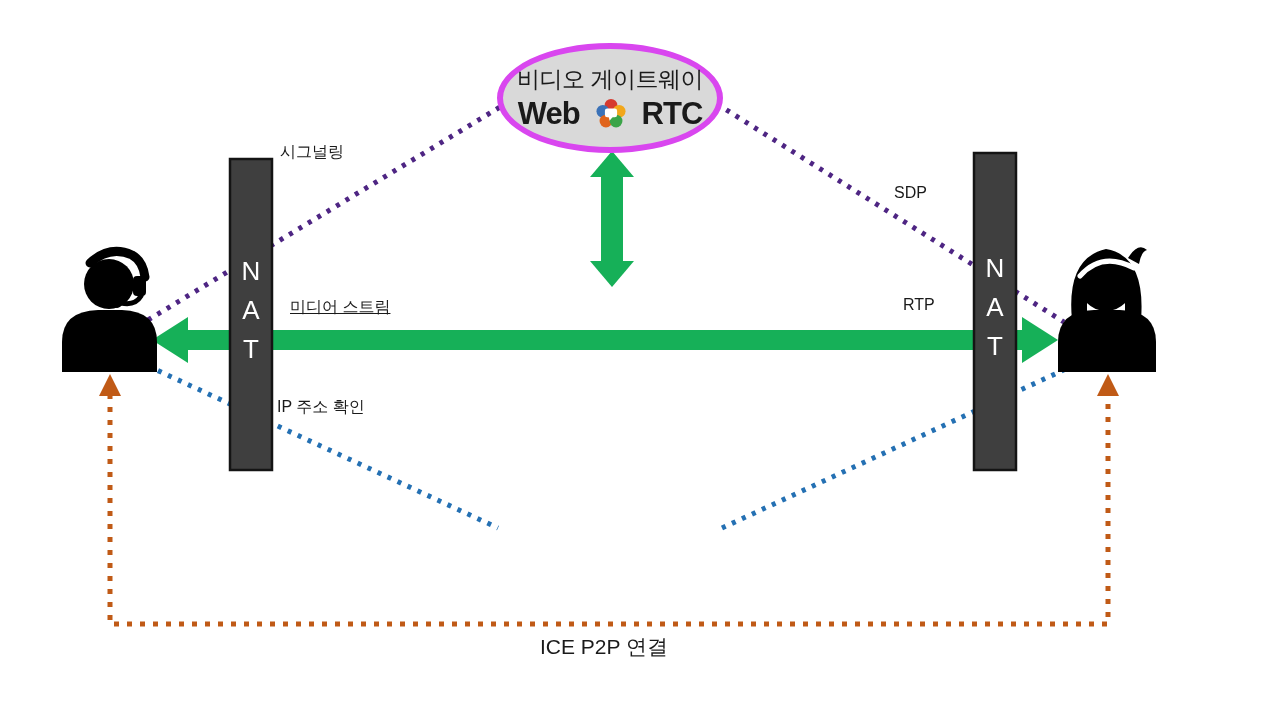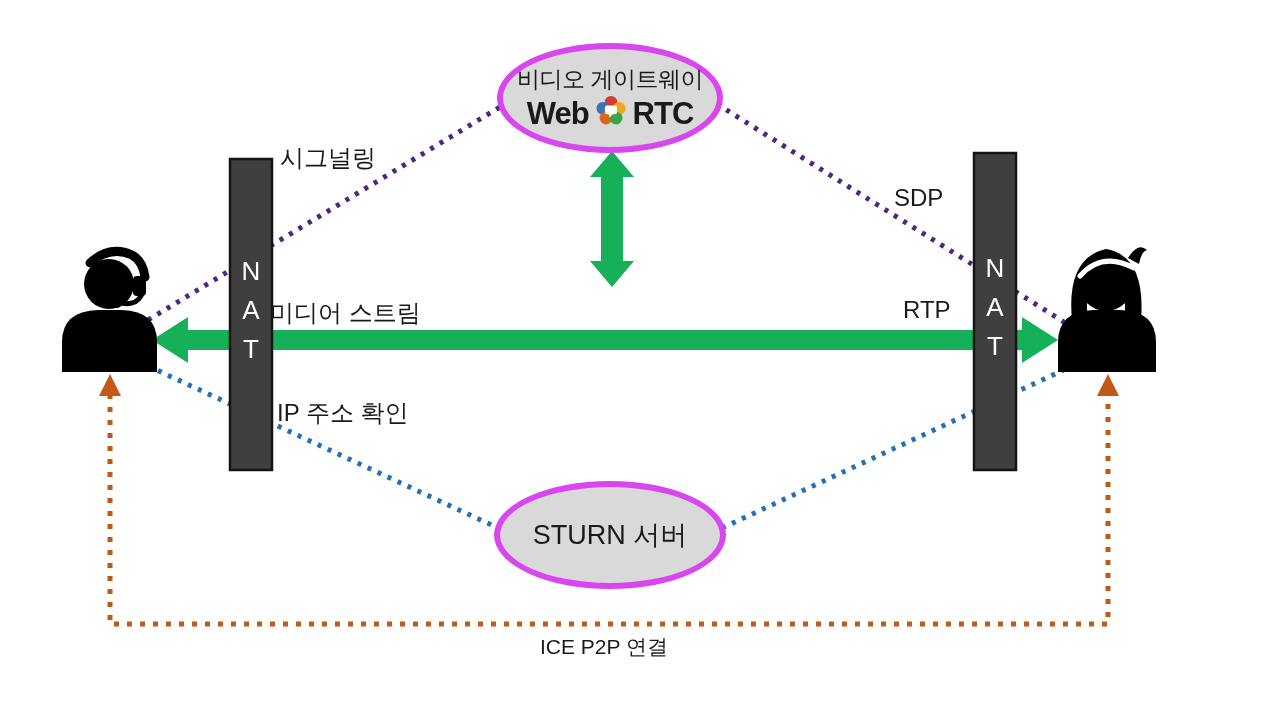--- a/index.html
+++ b/index.html
@@ -29,25 +29,25 @@
     color:#fff;font-size:26px;line-height:1;writing-mode:vertical-lr;text-orientation:upright;
     letter-spacing:9px;user-select:none;}
 
   
   .node{position:absolute;background:var(--node_fill);border:6px solid #d946ef;border-radius:50%;
     display:flex;flex-direction:column;align-items:center;justify-content:center;text-align:center;}
   .node.gateway{left:497px;top:43px;width:226px;height:110px;gap:1px;}
   .node.turn{left:497px;top:282px;width:226px;height:110px;}
   .node.sturn{left:494px;top:481px;width:232px;height:108px;}
   .gw-line1{font-size:23px;letter-spacing:-0.5px;}
-  .gw-brand{display:flex;align-items:flex-start;gap:7px;font-size:31px;font-weight:bold;letter-spacing:-1px;}
+  .gw-brand{display:flex;align-items:center;gap:16px;font-size:31px;font-weight:bold;letter-spacing:-1px;}
   .node-text{font-size:27px;}
 
   
-  .lbl{position:absolute;font-size:24px;white-space:nowrap;}
+  .lbl{position:absolute;font-size:16px;white-space:nowrap;}
   .lbl.ice{font-size:21px;}
 </style>
 </head>
 <body>
 
 <div class="canvas">
 
   <svg class="layer" viewBox="0 0 1280 720">
 
     <line class="dot purple" x1="148" y1="320" x2="505" y2="104"></line>
@@ -103,24 +103,21 @@
         <circle cx="-5.4" cy="7.5" r="6.8" fill="#E0641C"></circle>
         <circle cx="5.4" cy="7.5" r="6.8" fill="#3BA448"></circle>
         <rect x="-6.5" y="-6" width="13" height="9.5" rx="2.5" fill="#fff"></rect>
         <polygon points="-2.5,3 2,3 -1.5,7.2" fill="#fff"></polygon>
       </svg>
       <span>RTC</span>
     </div>
   </div>
 
 
-  <div class="node sturn">
-    <span class="node-text">STURN 서버</span>
-  </div>
 
   <div class="lbl" style="left:280px;top:142px;">시그널링</div>
   <div class="lbl" style="left:894px;top:184px;">SDP</div>
-  <div class="lbl" style="left:270px;top:297px;">미디어 스트림</div>
+  <div class="lbl" style="left:290px;top:297px;text-decoration:underline;">미디어 스트림</div>
   <div class="lbl" style="left:903px;top:296px;">RTP</div>
   <div class="lbl" style="left:277px;top:397px;">IP 주소 확인</div>
   <div class="lbl ice" style="left:540px;top:633px;">ICE P2P 연결</div>
 
 </div>
 
 </body></html>

